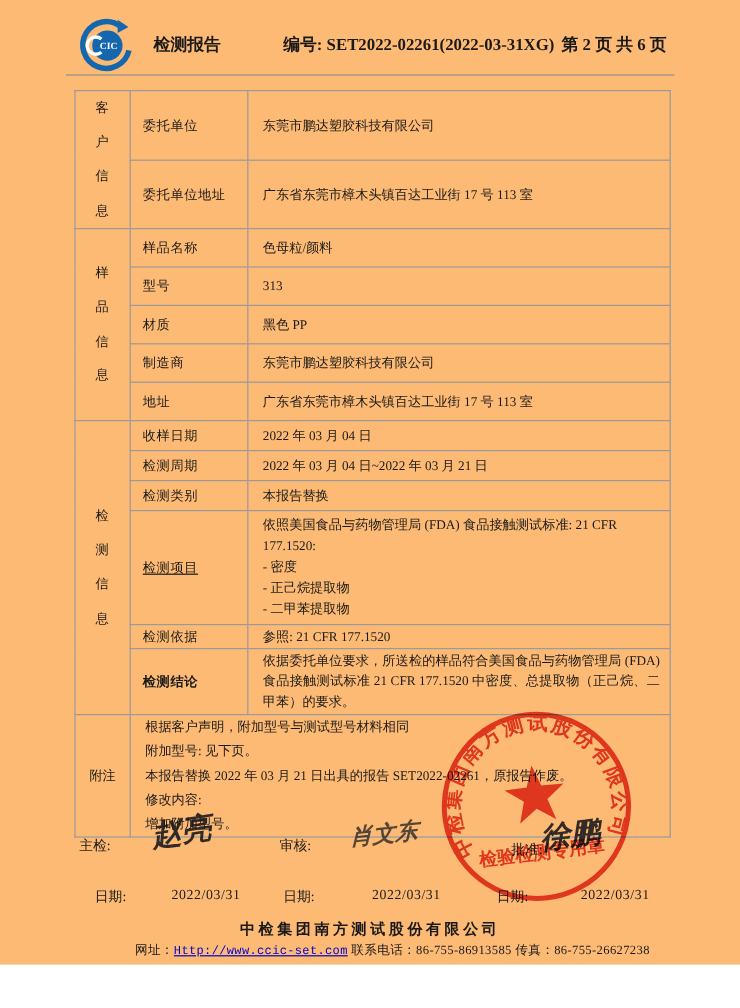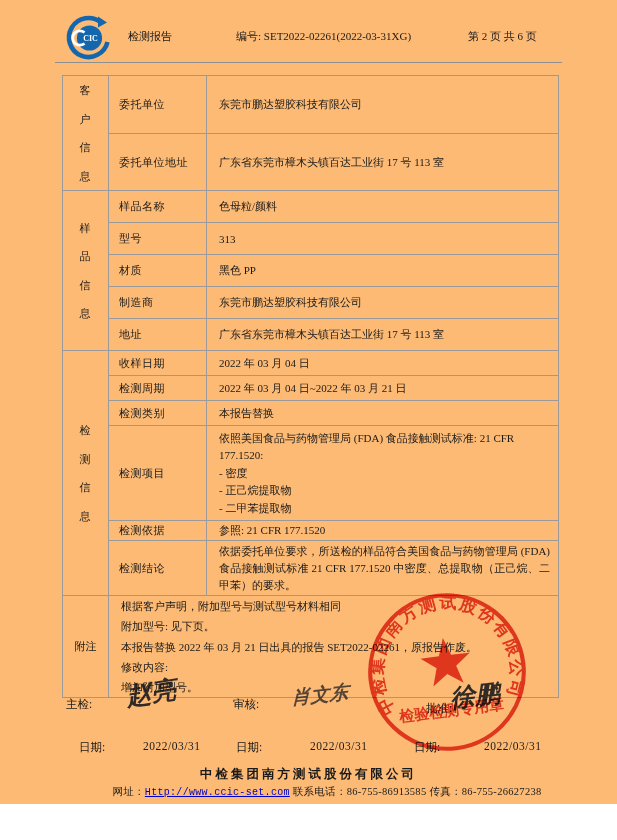--- a/index.html
+++ b/index.html
@@ -1,21 +1,21 @@
 <!DOCTYPE html>
 <html><head>
 <meta charset="utf-8">
 <style>
   * { margin:0; padding:0; box-sizing:border-box; }
   html,body { background:#fff; }
   body { font-family:"Liberation Serif","DejaVu Serif",serif; color:#1a1a1a; }
   #page { position:relative; width:617px; height:804px; background:#fdba74; overflow:hidden; }
 
   
-  .hdr-item { position:absolute; font-size:11px; font-weight:normal; white-space:nowrap; }
+  .hdr-item { position:absolute; font-size:14px; font-weight:bold; white-space:nowrap; }
   #logo { position:absolute; left:64px; top:14px; width:48px; height:48px; }
   #hdr-rule { position:absolute; left:55px; top:62px; width:507px; height:1px; background:#8f8f8f; }
 
   
   #report-table { position:absolute; left:62px; top:75px; border-collapse:collapse; table-layout:fixed; }
   #report-table td { border:1px solid #9a9a9a; font-size:11px; vertical-align:middle; }
   td.grp { width:46px; text-align:center; }
   td.grp .vstack { display:inline-block; width:2em; line-height:2.6; letter-spacing:1px; }
   td.lbl { width:98px; padding-left:10px; letter-spacing:0.5px; }
   td.val { width:352px; padding-left:12px; padding-right:8px; }
@@ -109,35 +109,35 @@
     </tr>
     <tr>
       <td class="lbl" style="height:25px;">检测周期</td>
       <td class="val">2022 年 03 月 04 日~2022 年 03 月 21 日</td>
     </tr>
     <tr>
       <td class="lbl" style="height:25px;">检测类别</td>
       <td class="val">本报告替换</td>
     </tr>
     <tr>
-      <td class="lbl" style="height:95px;">检测项目</td>
+      <td class="lbl" style="height:95px;text-decoration:underline;">检测项目</td>
       <td class="val">
         <div class="mline">依照美国食品与药物管理局 (FDA) 食品接触测试标准: 21 CFR</div>
         <div class="mline">177.1520:</div>
         <div class="mline">- 密度</div>
         <div class="mline">- 正己烷提取物</div>
         <div class="mline">- 二甲苯提取物</div>
       </td>
     </tr>
     <tr>
       <td class="lbl" style="height:20px;">检测依据</td>
       <td class="val">参照: 21 CFR 177.1520</td>
     </tr>
     <tr>
-      <td class="lbl" style="height:50px;">检测结论</td>
+      <td class="lbl" style="height:50px;font-weight:bold;">检测结论</td>
       <td class="val concl">依据委托单位要求，所送检的样品符合美国食品与药物管理局 (FDA) 食品接触测试标准 21 CFR 177.1520 中密度、总提取物（正己烷、二甲苯）的要求。</td>
     </tr>
 
     <tr>
       <td class="grp" style="height:102px;">
         <span>附注</span></td>
       <td class="notes" colspan="2">
         <div class="nline">根据客户声明，附加型号与测试型号材料相同</div>
         <div class="nline">附加型号: 见下页。</div>
         <div class="nline">本报告替换 2022 年 03 月 21 日出具的报告 SET2022-02261，原报告作废。</div>

